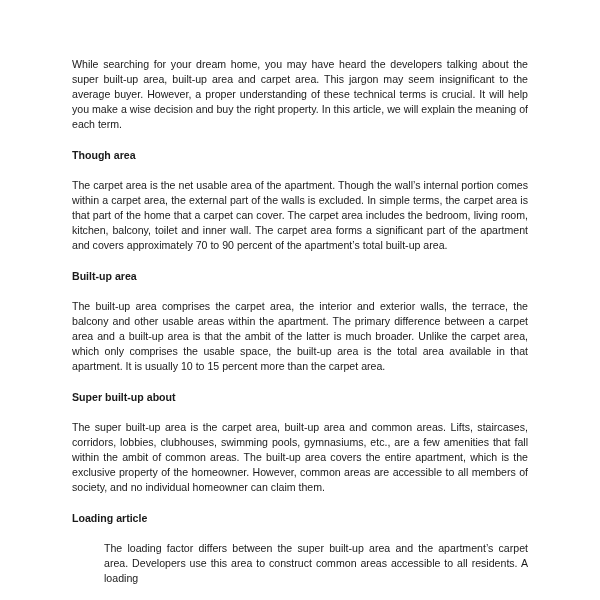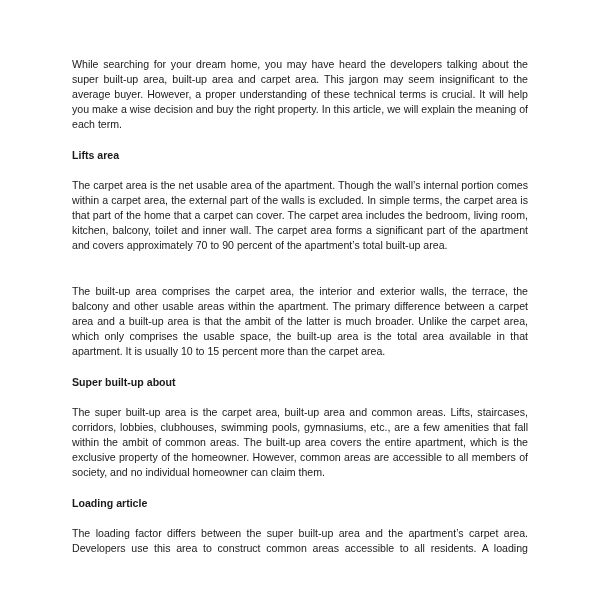--- a/index.html
+++ b/index.html
@@ -3,37 +3,38 @@
 <meta charset="utf-8">
 <style>
   html, body { margin: 0; padding: 0; background: #ffffff; }
   body { width: 600px; height: 600px; overflow: hidden; position: relative; }
   .page {
     position: absolute; left: 72px; top: 57px; width: 456px;
     font-family: "Liberation Sans", sans-serif;
     font-size: 10.6px; line-height: 15px; color: #1a1a1a;
   }
   .para { margin: 0; text-align: justify; }
-  .para.last-line-justify { text-align-last: justify; }
+  .para.last-line-justify { text-align-last: justify; margin-left: 32px; }
   .heading { margin: 0; font-weight: bold; }
   .gap-after-para { height: 16px; }
   .gap-after-heading { height: 15px; }
 </style>
 </head>
 <body>
 
 <div class="page">
   <p class="para">While searching for your dream home, you may have heard the developers talking about the super built-up area, built-up area and carpet area. This jargon may seem insignificant to the average buyer. However, a proper understanding of these technical terms is crucial. It will help you make a wise decision and buy the right property. In this article, we will explain the meaning of each term.</p>
   <div class="gap-after-para"></div>
 
-  <p class="heading">Lifts area</p>
+  <p class="heading">Though area</p>
   <div class="gap-after-heading"></div>
   <p class="para">The carpet area is the net usable area of the apartment. Though the wall’s internal portion comes within a carpet area, the external part of the walls is excluded. In simple terms, the carpet area is that part of the home that a carpet can cover. The carpet area includes the bedroom, living room, kitchen, balcony, toilet and inner wall. The carpet area forms a significant part of the apartment and covers approximately 70 to 90 percent of the apartment’s total built-up area.</p>
   <div class="gap-after-para"></div>
 
+  <p class="heading">Built-up area</p>
   <div class="gap-after-heading"></div>
   <p class="para">The built-up area comprises the carpet area, the interior and exterior walls, the terrace, the balcony and other usable areas within the apartment. The primary difference between a carpet area and a built-up area is that the ambit of the latter is much broader. Unlike the carpet area, which only comprises the usable space, the built-up area is the total area available in that apartment. It is usually 10 to 15 percent more than the carpet area.</p>
   <div class="gap-after-para"></div>
 
   <p class="heading">Super built-up about</p>
   <div class="gap-after-heading"></div>
   <p class="para">The super built-up area is the carpet area, built-up area and common areas. Lifts, staircases, corridors, lobbies, clubhouses, swimming pools, gymnasiums, etc., are a few amenities that fall within the ambit of common areas. The built-up area covers the entire apartment, which is the exclusive property of the homeowner. However, common areas are accessible to all members of society, and no individual homeowner can claim them.</p>
   <div class="gap-after-para"></div>
 
   <p class="heading">Loading article</p>

